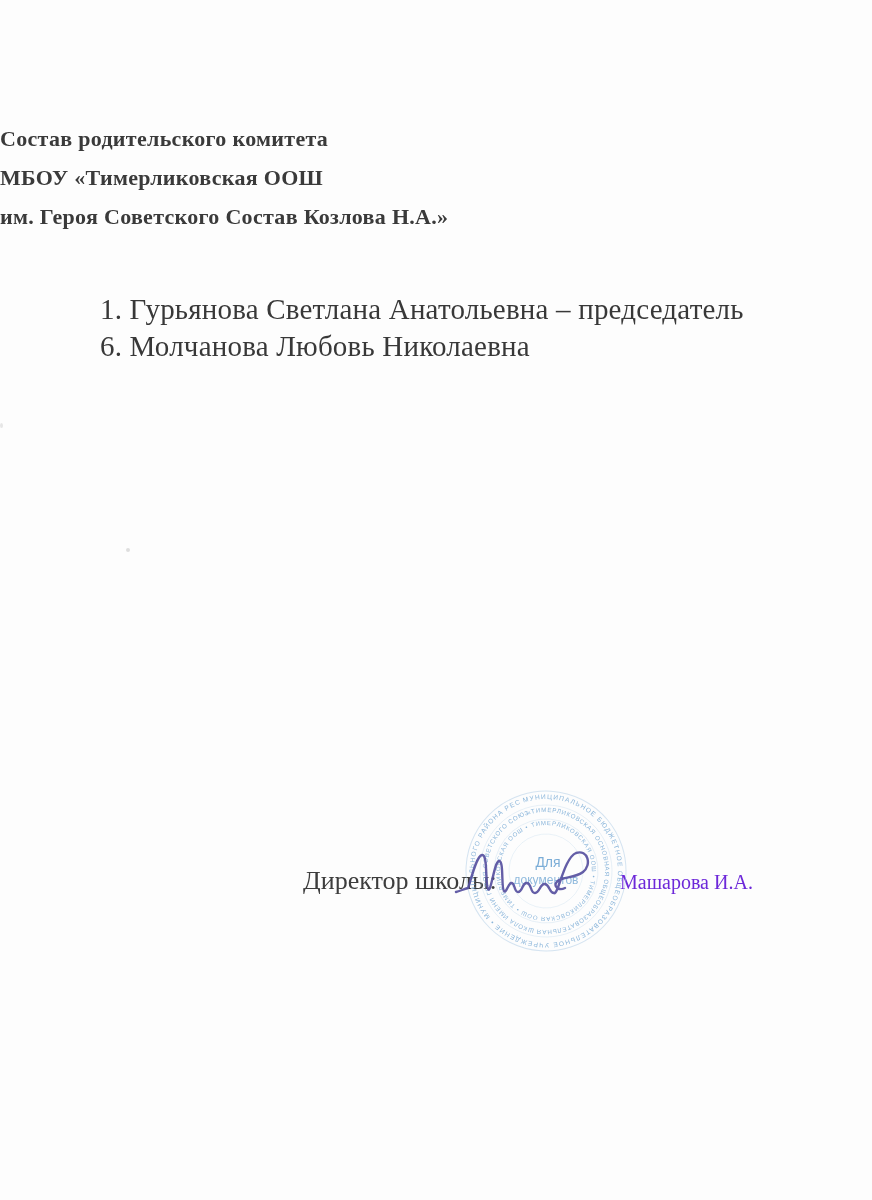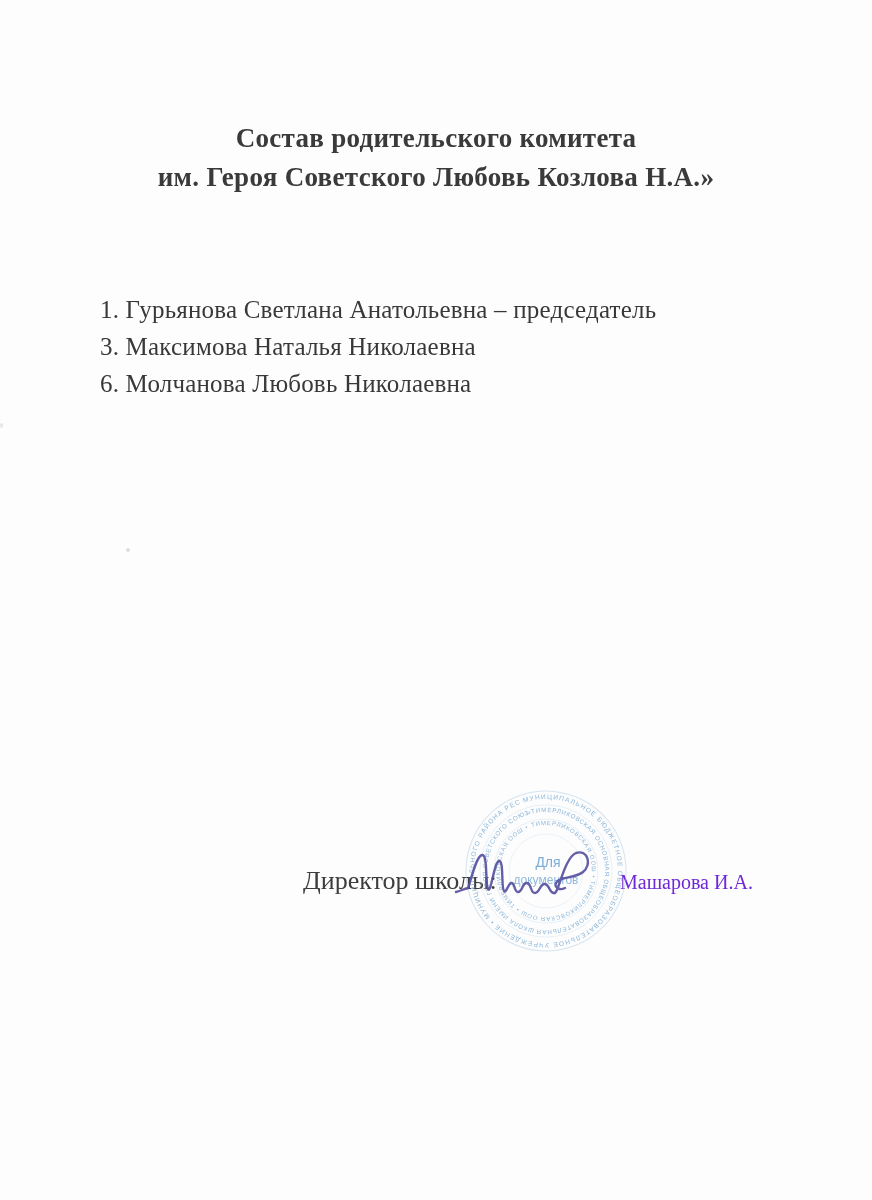--- a/index.html
+++ b/index.html
@@ -13,32 +13,31 @@
   .page {
     position: absolute;
     inset: 0;
     background: #fdfdfd;
   }
   .title-block {
     position: absolute;
     top: 119px;
     left: 0;
     width: 872px;
-    text-align: center;
     font-weight: bold;
-    font-size: 27px;
+    font-size: 22px;
     line-height: 39px;
     color: #3a3a3a;
     letter-spacing: 0.3px;
   }
   .member-list {
     position: absolute;
     top: 291px;
     left: 100px;
-    font-size: 25px;
+    font-size: 29px;
     line-height: 37px;
     color: #383838;
     letter-spacing: 0.2px;
   }
   .sig-label {
     position: absolute;
     top: 866px;
     left: 303px;
     font-size: 26px;
     color: #3d3d3d;
@@ -82,26 +81,26 @@
   .speck-1 { top: 548px; left: 126px; width: 4px; height: 4px; }
   .speck-2 { top: 423px; left: 0; width: 3px; height: 5px; background: #e6e6e6; }
 </style>
 </head>
 <body>
 
 <div class="page">
 
   <div class="title-block">
     <div>Состав родительского комитета</div>
-    <div>им. Героя Советского Любовь Козлова Н.А.»</div>
+    <div>МБОУ «Тимерликовская ООШ</div>
+    <div>им. Героя Советского Состав Козлова Н.А.»</div>
   </div>
 
   <div class="member-list">
     <div>1. Гурьянова Светлана Анатольевна – председатель</div>
-    <div>3. Максимова Наталья Николаевна</div>
     <div>6. Молчанова Любовь Николаевна</div>
   </div>
 
   <div class="sig-label">Директор школы:</div>
   <div class="sig-name">Машарова И.А.</div>
 
   <svg class="stamp-svg" viewBox="0 0 176 176" aria-hidden="true">
     <defs>
       <path id="ringPathOuter" d="M 88 16 A 72 72 0 1 1 87.99 16"></path>
       <path id="ringPathMiddle" d="M 88 29 A 59 59 0 1 1 87.99 29"></path>

